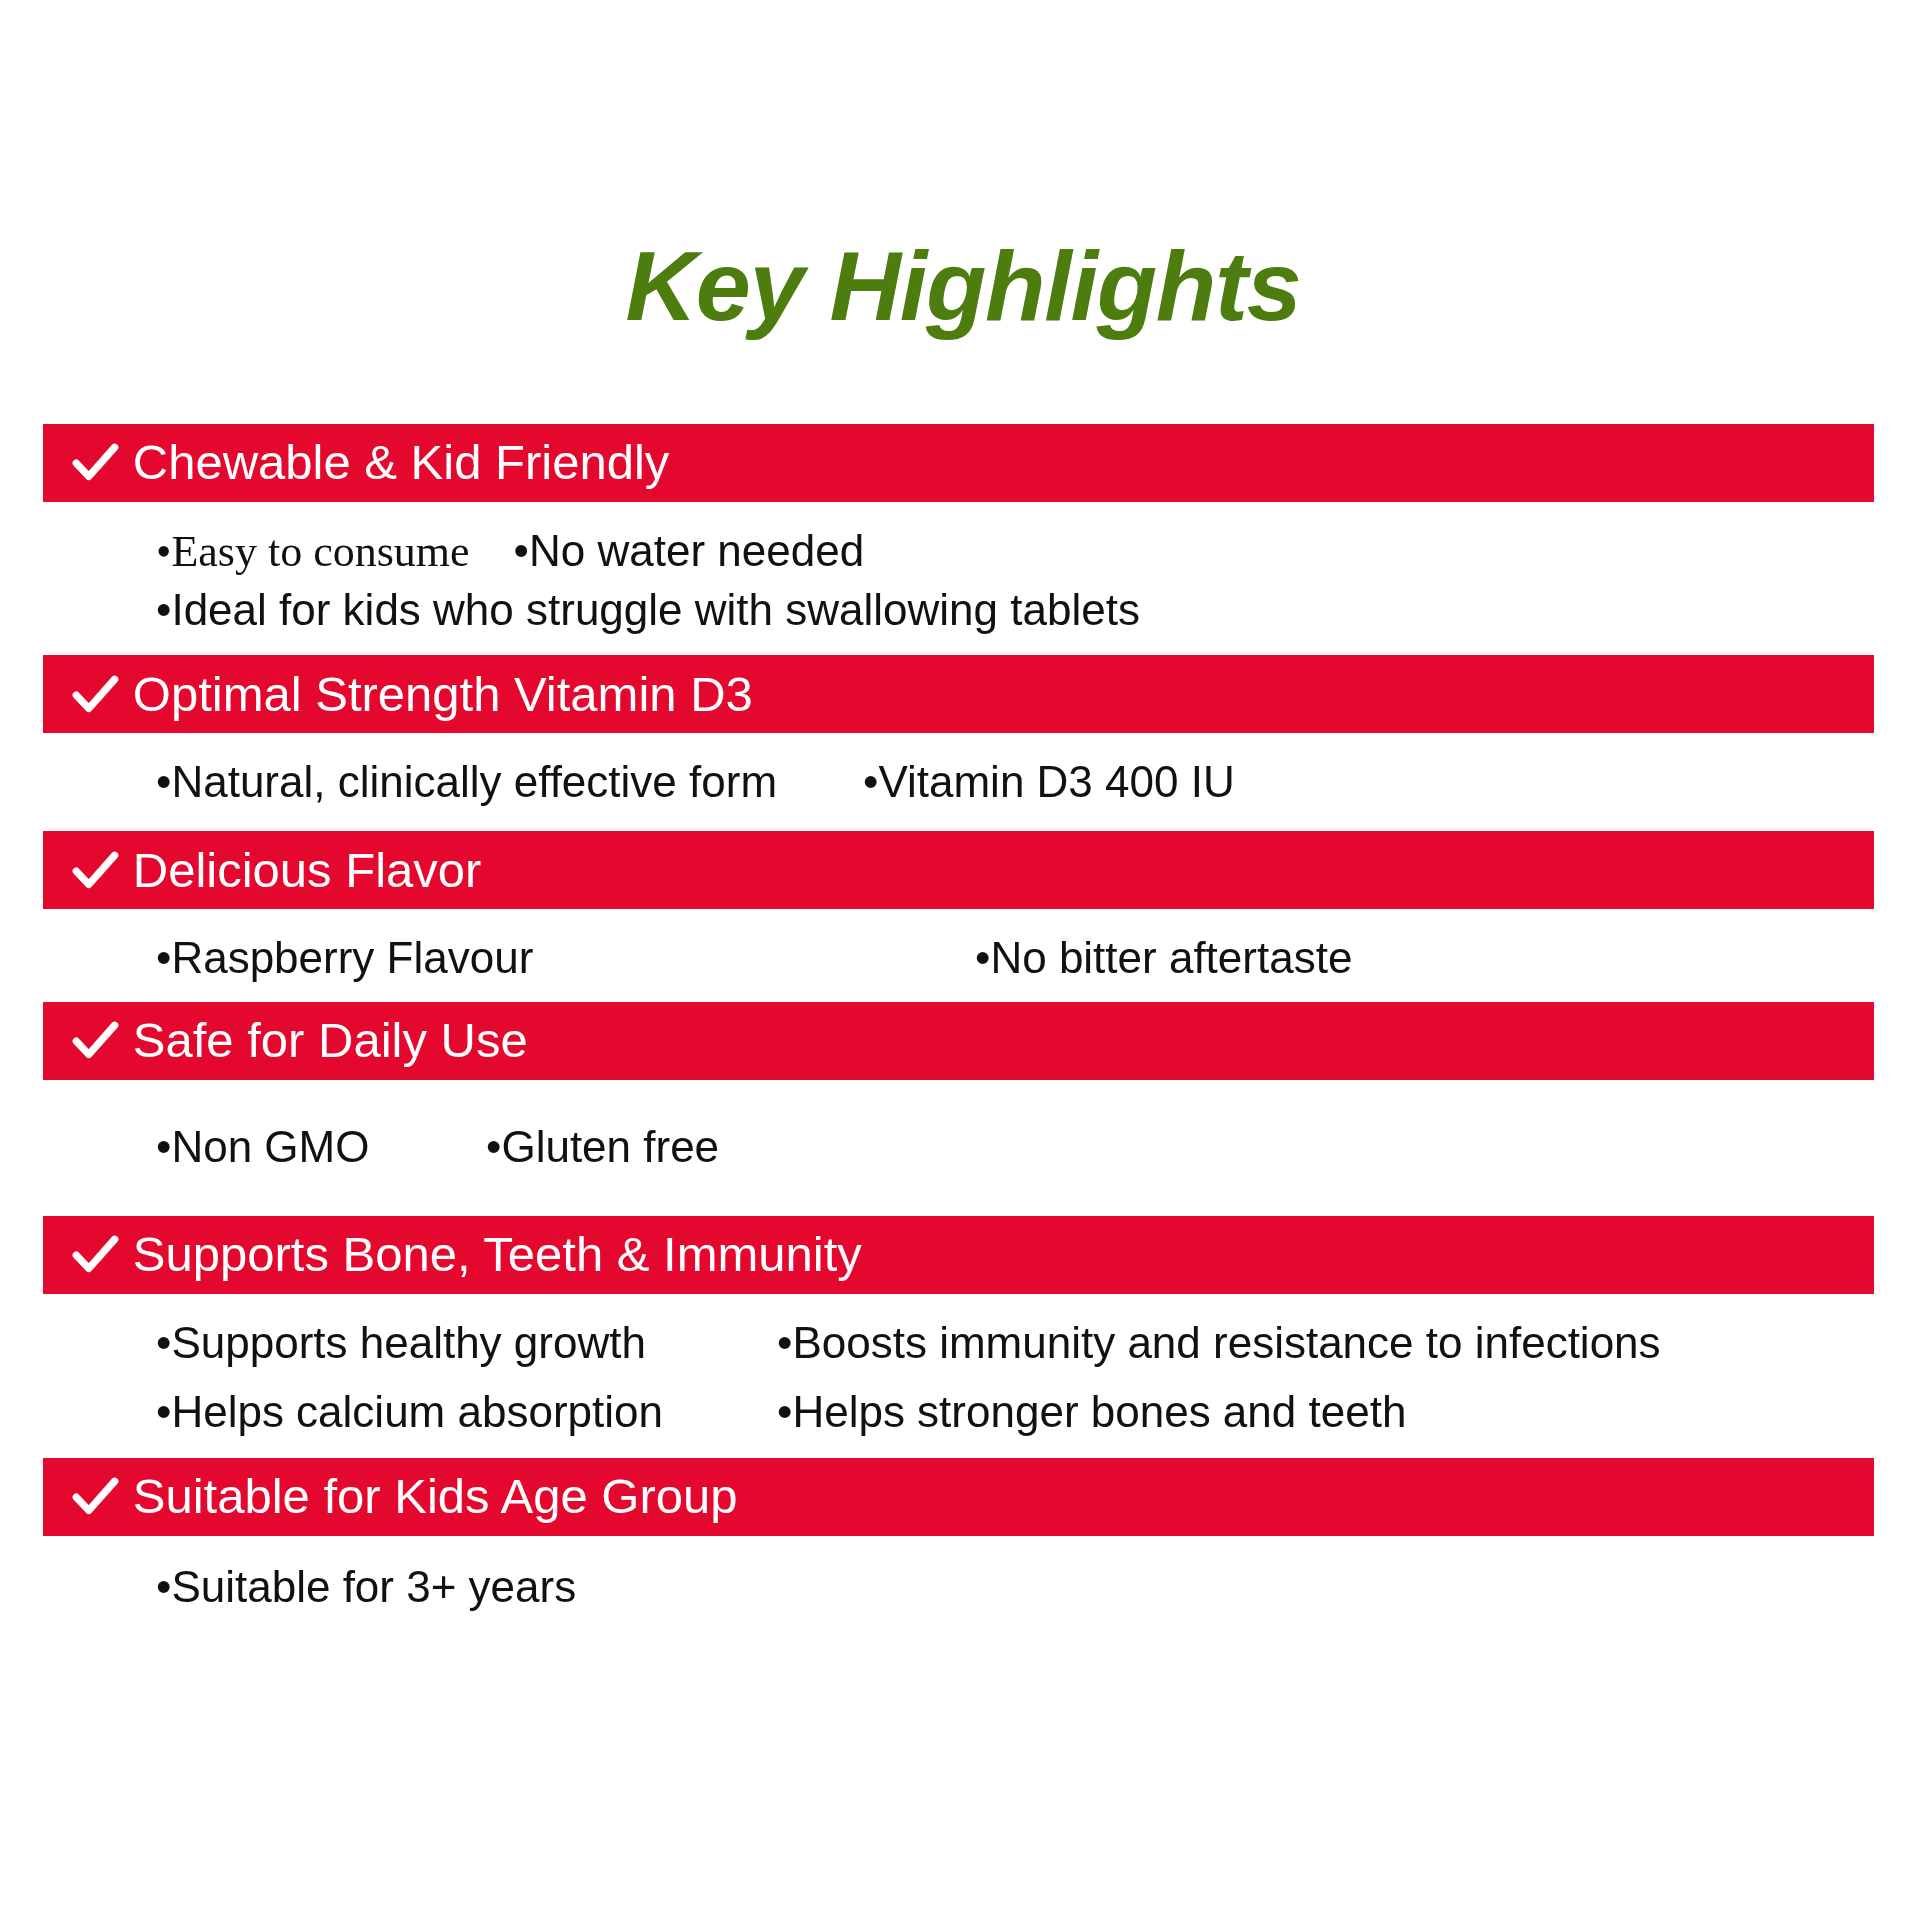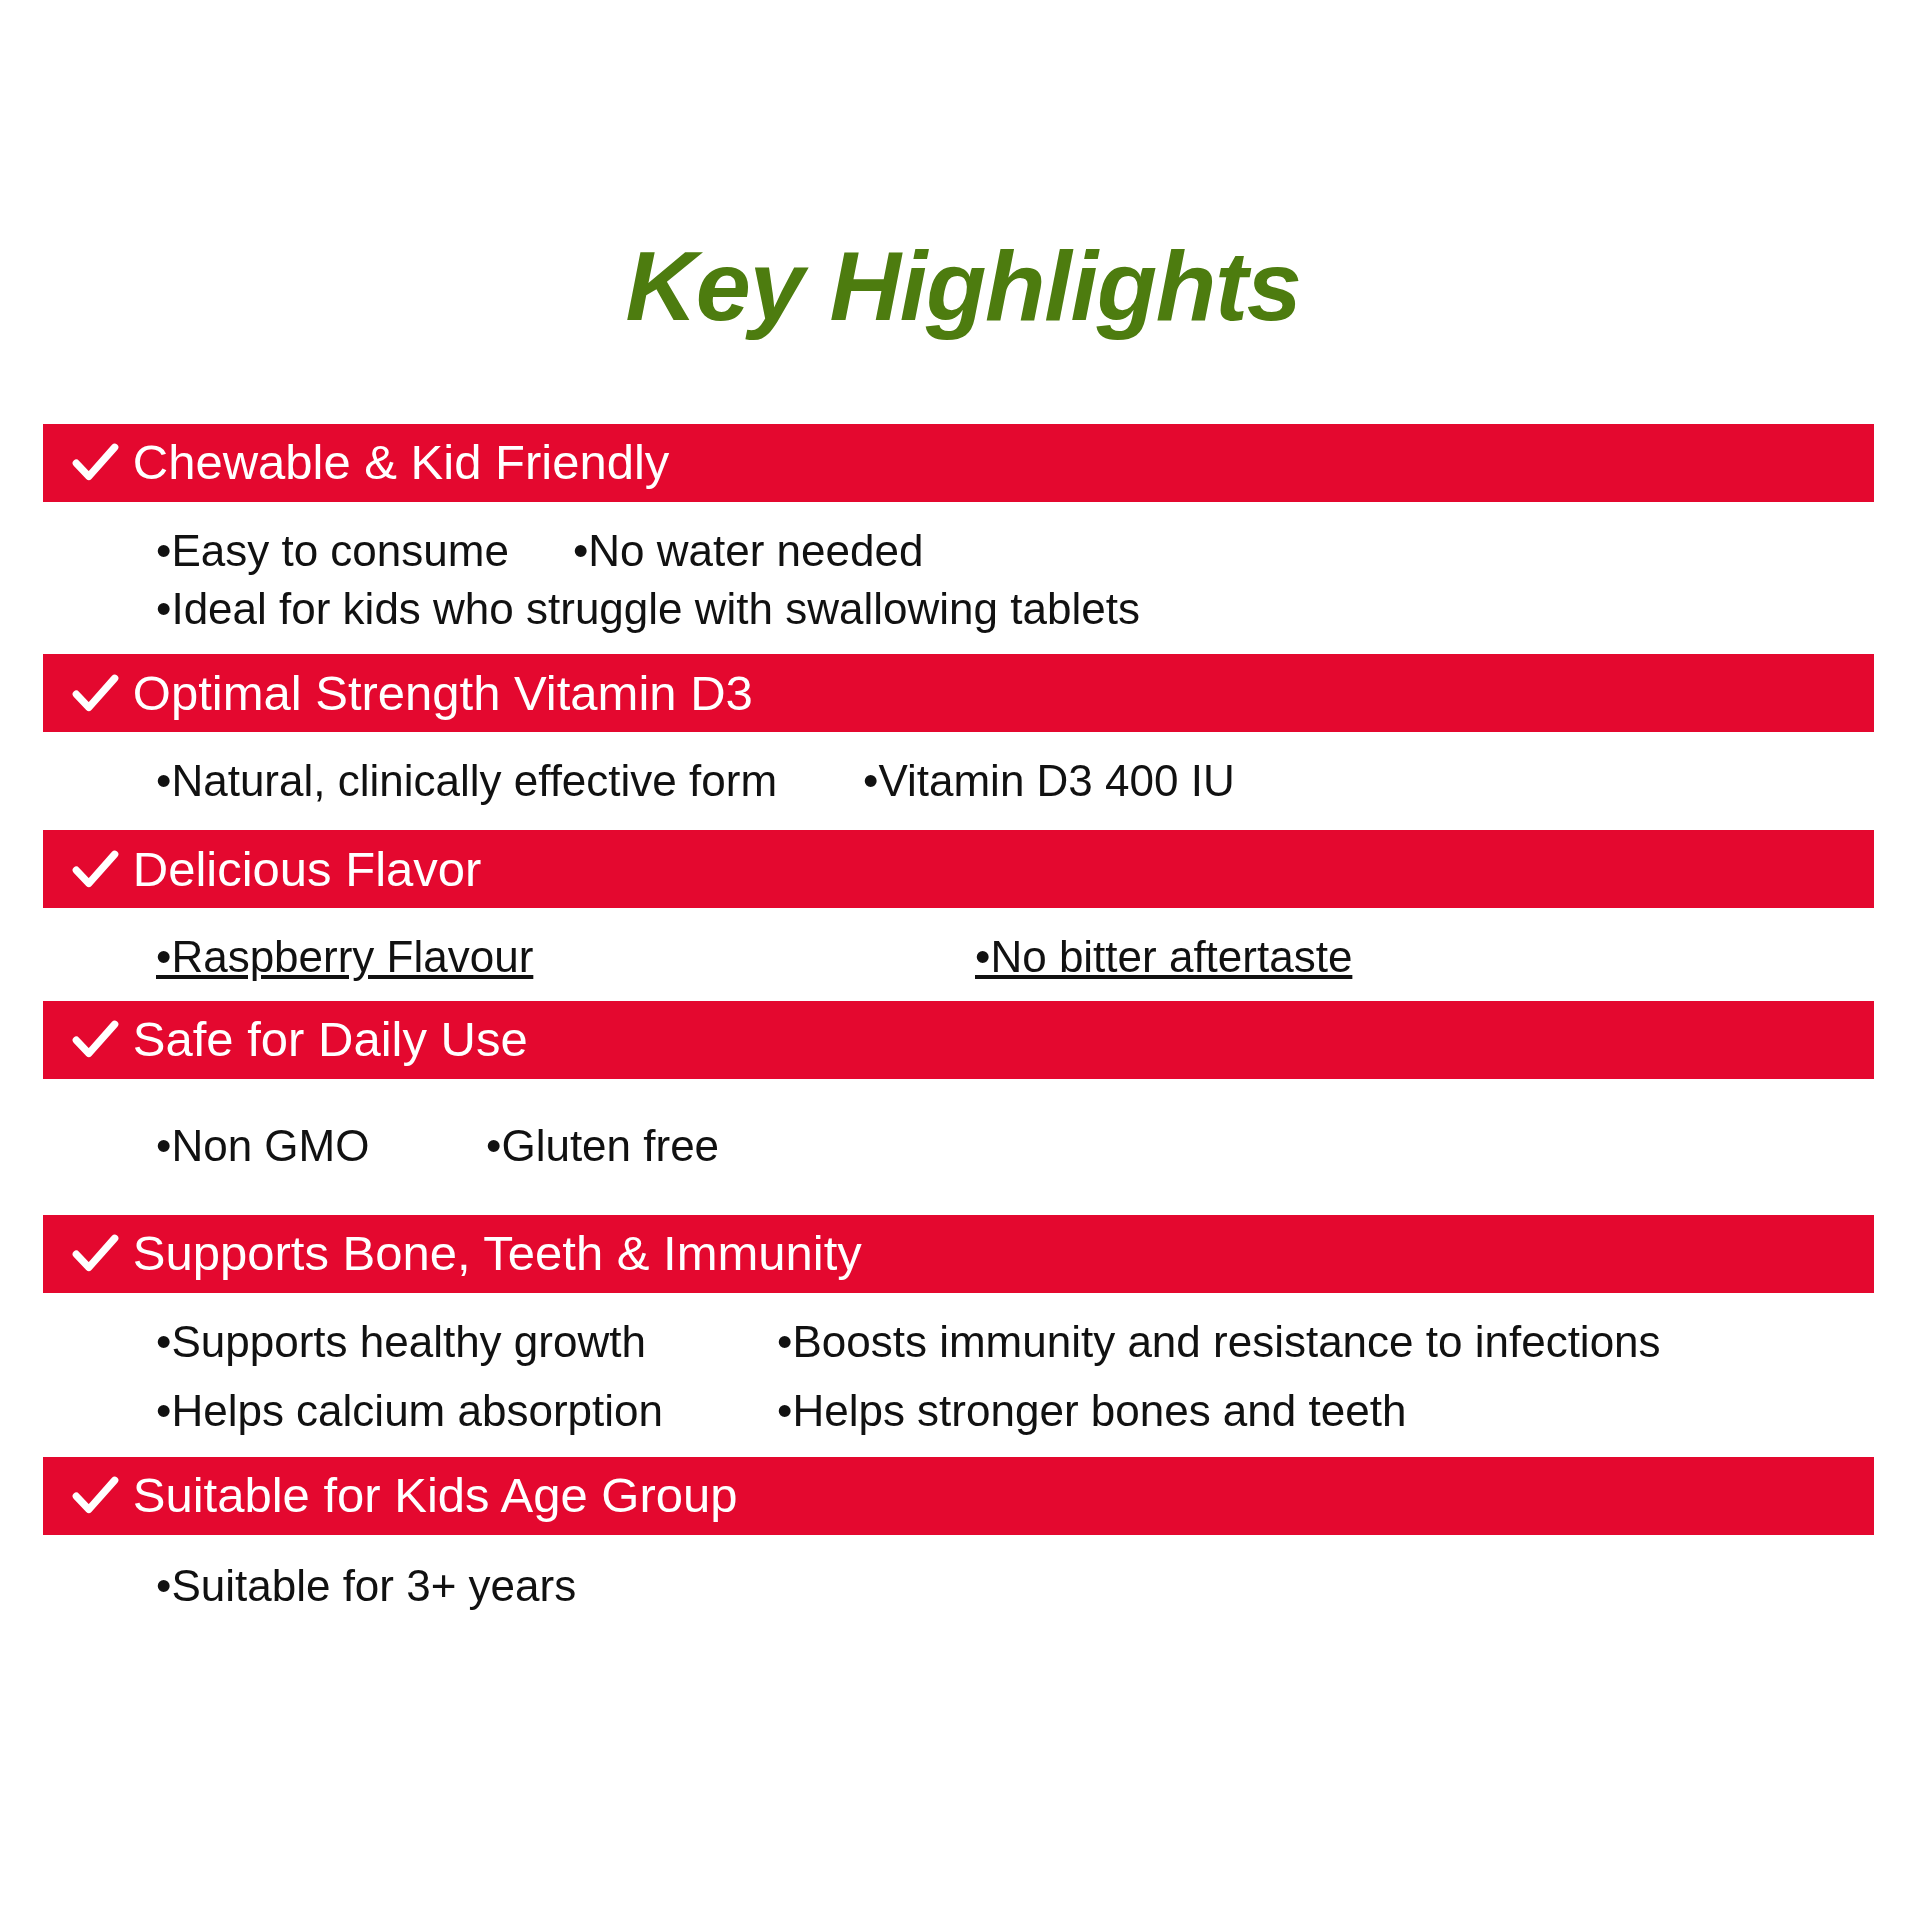--- a/index.html
+++ b/index.html
@@ -80,28 +80,28 @@
     font-weight: 500;
   }
   .bullet {
     white-space: nowrap;
     margin-right: 0;
   }
 
   
   .s-chewable .bullets { padding-top: 20px; padding-bottom: 16px; padding-right: 79px; }
   .s-chewable .bullet-row { flex-wrap: wrap; }
-  .s-chewable .bullet:nth-child(1) { margin-right: 64px; }
+  .s-chewable .bullet:nth-child(1) { margin-right: 44px; font-family: Liberation Serif, serif; }
   .s-chewable .bullet:nth-child(2) { margin-right: 40px; }
   .s-chewable .bullet:nth-child(3) { white-space: normal; }
 
   .s-strength .bullets { padding-top: 20px; padding-bottom: 20px; }
   .s-strength .bullet:nth-child(1) { margin-right: 86px; }
 
-  .s-flavor .bullets { padding-top: 20px; padding-bottom: 14.5px; text-decoration: underline; }
+  .s-flavor .bullets { padding-top: 20px; padding-bottom: 14.5px; }
   .s-flavor .bullet:nth-child(1) { width: 819px; }
 
   .s-safe .bullets { padding-top: 38px; padding-bottom: 40px; }
   .s-safe .bullet:nth-child(1) { width: 330px; }
   .s-safe .bullet:nth-child(2) { width: 449px; }
 
   .s-supports .bullets { padding-top: 20px; padding-bottom: 17px; }
   .s-supports .bullet-row { margin-bottom: 10.6px; }
   .s-supports .bullet-row:last-child { margin-bottom: 0; }
   .s-supports .bullet-row .bullet:nth-child(1) { width: 621px; }

